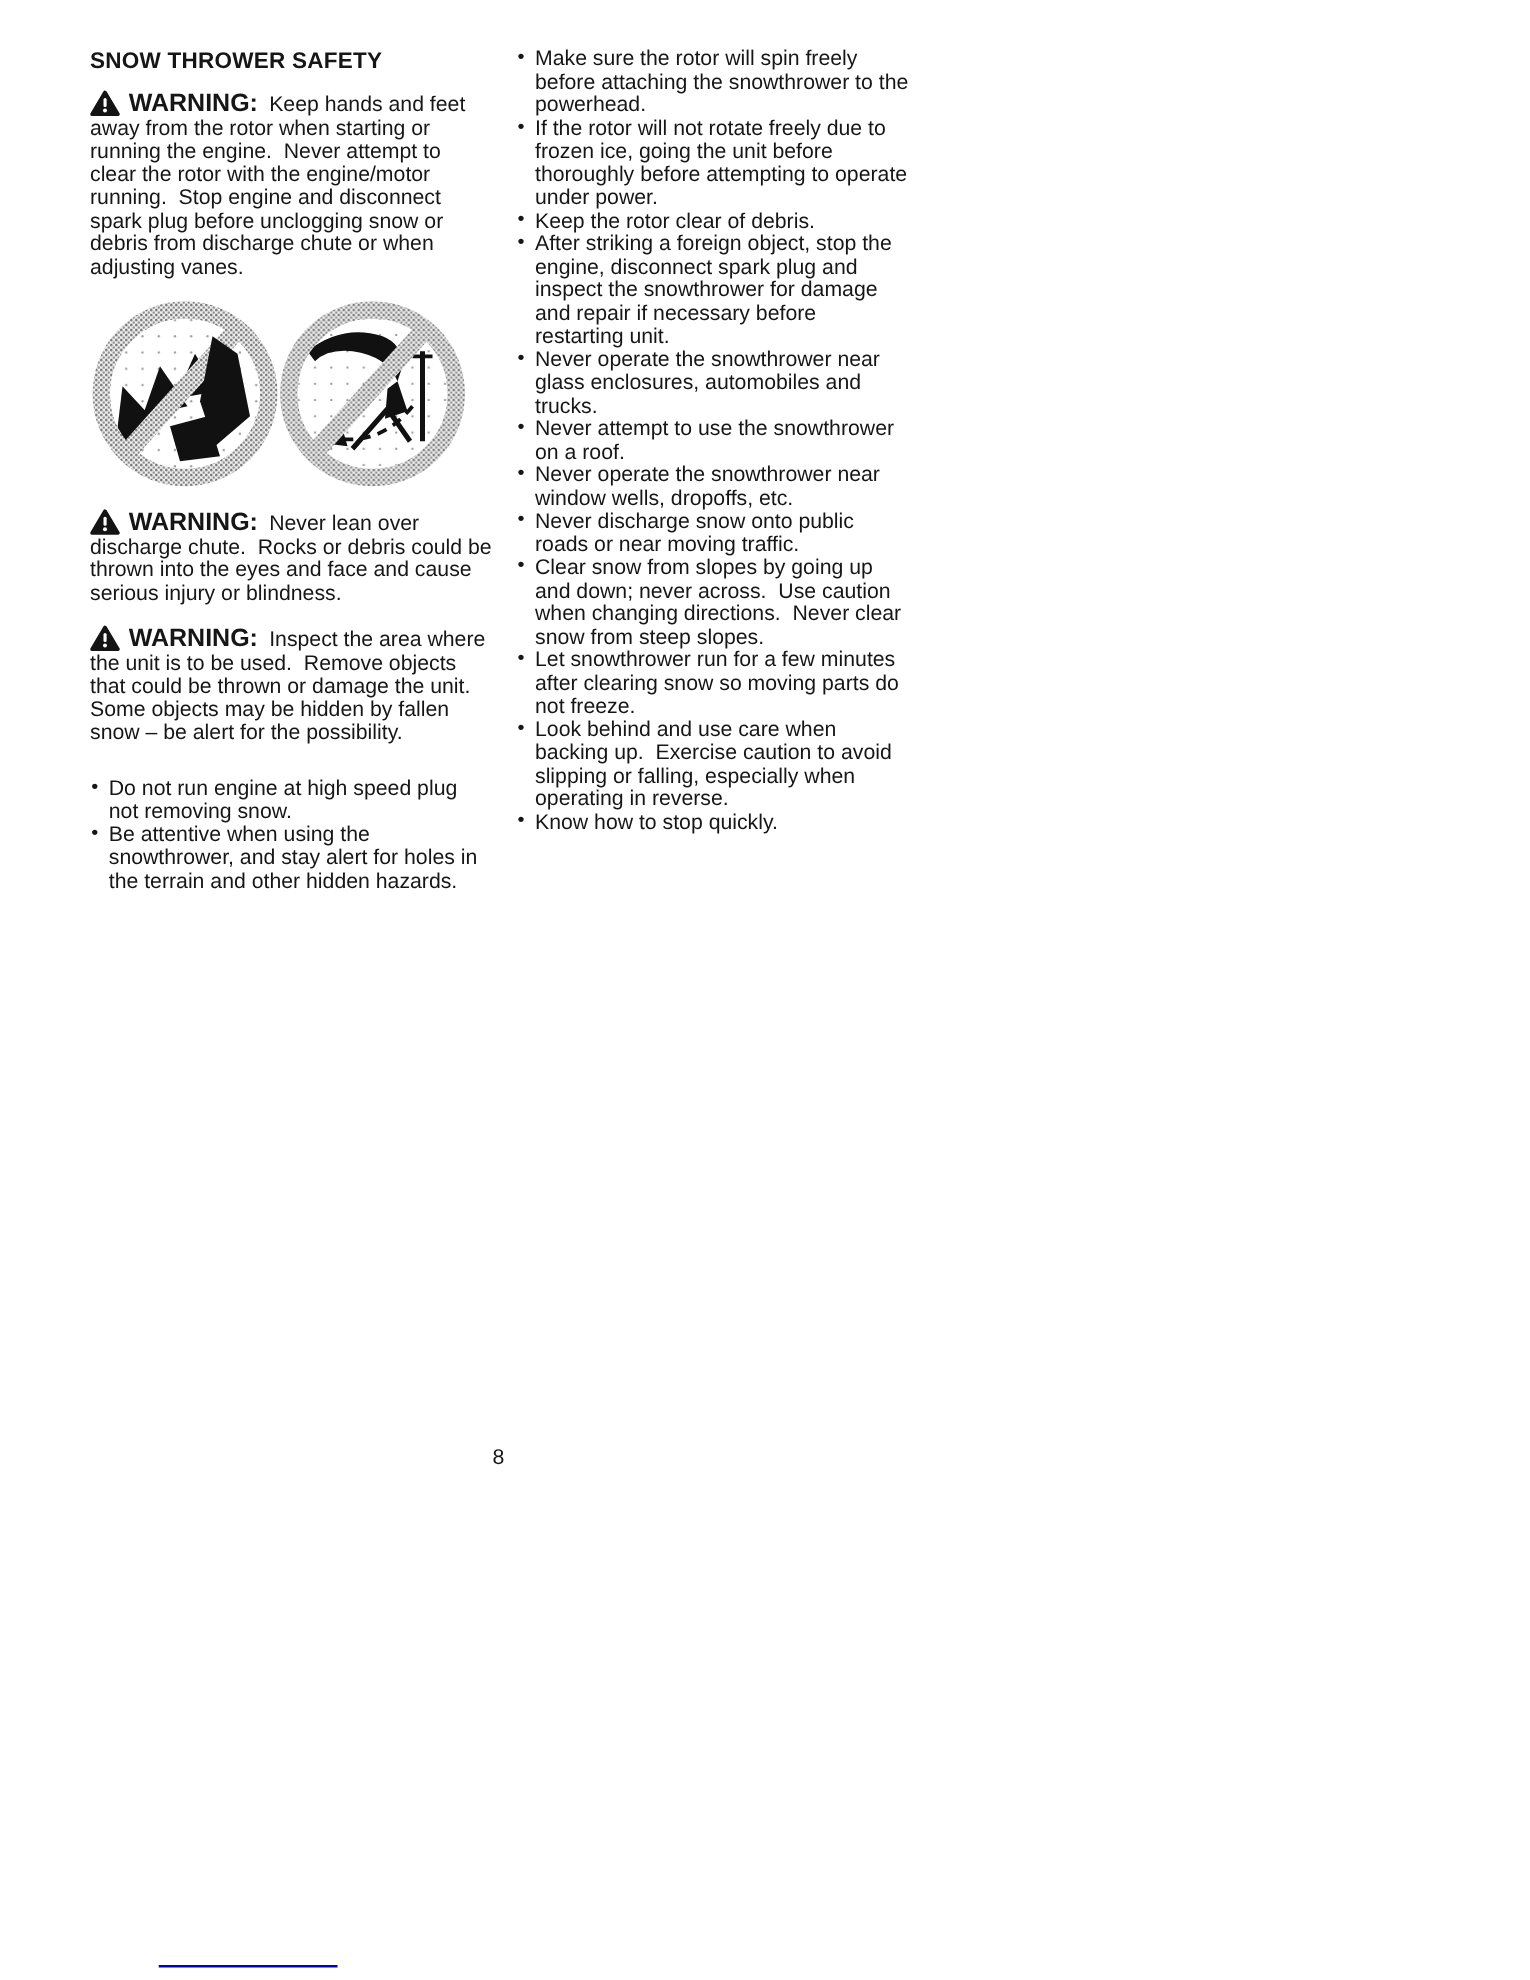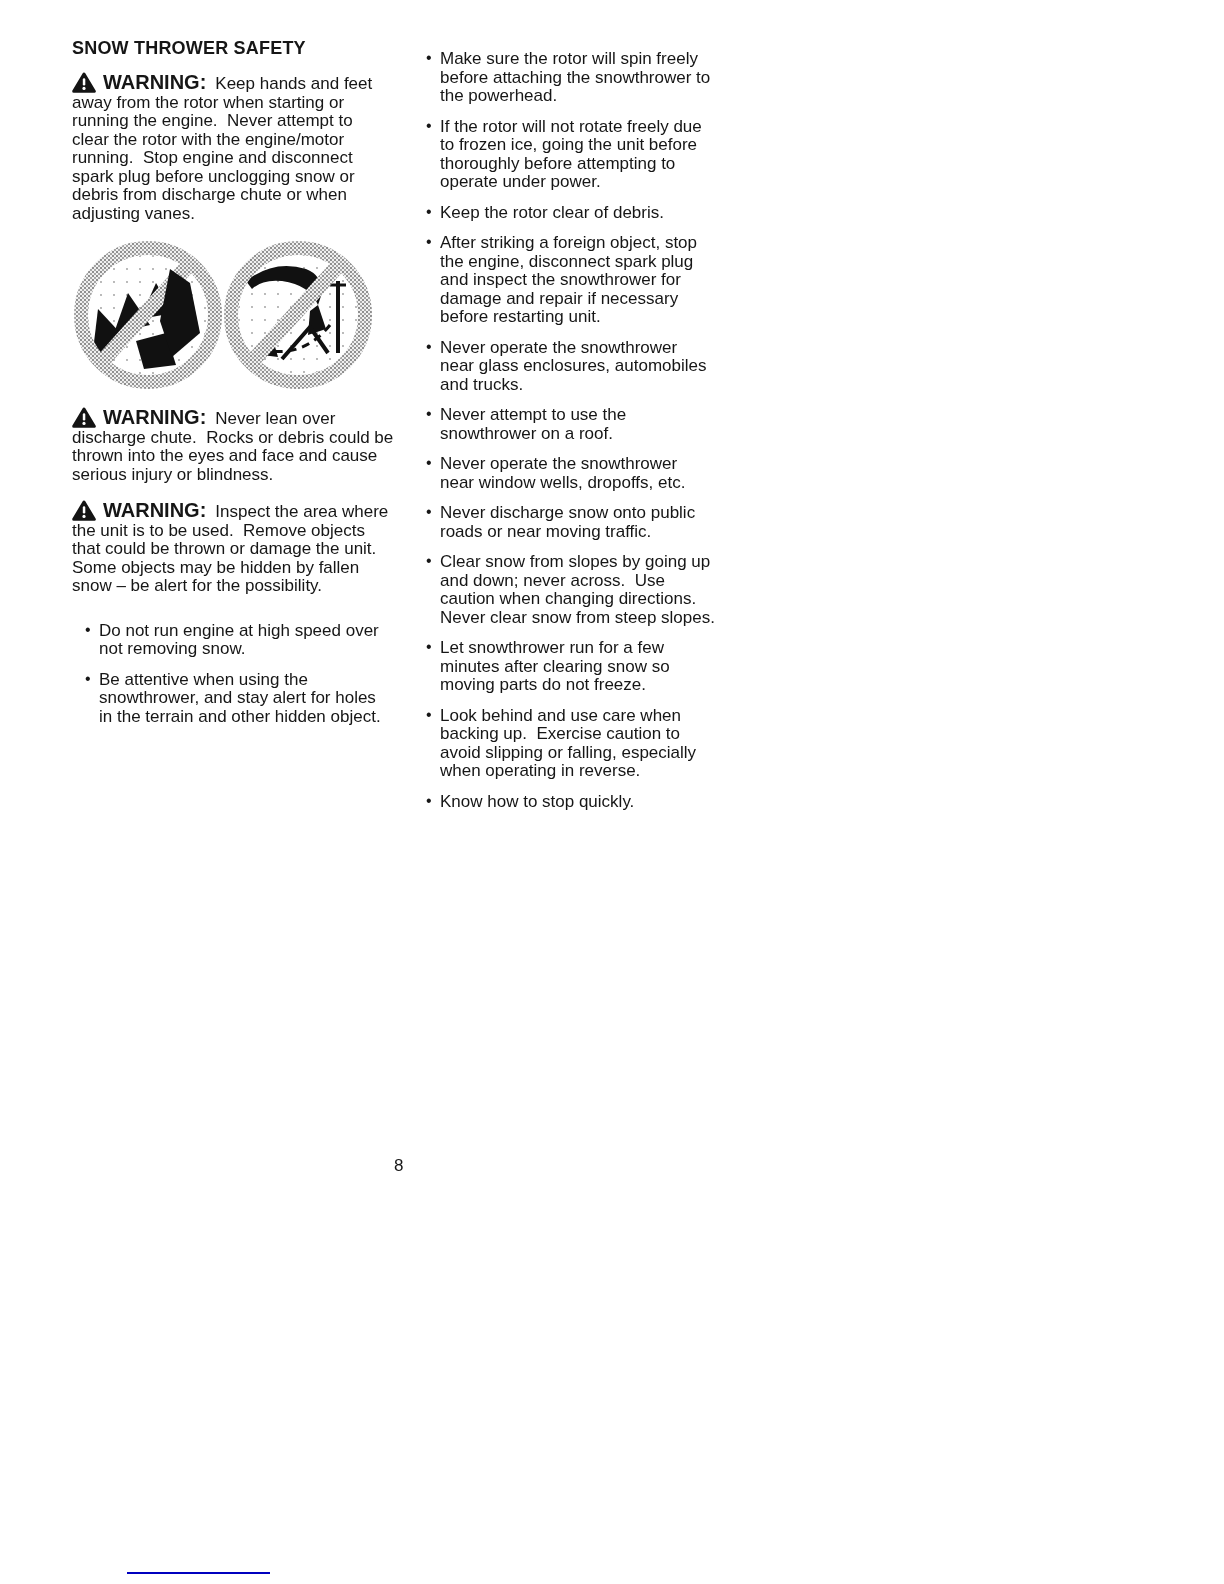--- a/index.html
+++ b/index.html
@@ -26,21 +26,21 @@
   .warn-text { white-space:pre-wrap; }
 
   .pictos { display:flex; margin:14px 0 16px 0; }
   .pictos svg + svg { margin-left:-2px; }
 
   ul.safety {
     list-style:none; margin:0; padding:0 0 0 15px;
     font-size:17px; line-height:18.5px;
   }
   ul.safety.left-list { margin-top:26px; }
-  ul.safety li { position:relative; white-space:pre-wrap; margin:12px; }
+  ul.safety li { position:relative; white-space:pre-wrap; margin:0; }
   ul.safety li::before {
     content:"\2022"; position:absolute; left:-14px; top:-1px; font-size:16px;
   }
 
   #page-number { position:absolute; left:394px; top:1156px; font-size:17px; }
   #footer-rule { position:absolute; left:127px; top:1572px; width:143px; height:2px; background:#0000bf; }
 </style>
 </head>
 <body>
 
@@ -109,22 +109,22 @@
             <circle cx="12" cy="16.4" r="1.6" fill="#ffffff"></circle>
           </svg></span><b class="warn-label">WARNING:</b><span class="warn-text">Never lean over discharge chute.  Rocks or debris could be thrown into the eyes and face and cause serious injury or blindness.</span></p>
 
     <p class="warn"><span class="warn-icon"><svg width="24" height="21" viewBox="0 0 24 21" aria-hidden="true">
             <path d="M12 2 L22.3 19.3 L1.7 19.3 Z" fill="#141414" stroke="#141414" stroke-width="3" stroke-linejoin="round"></path>
             <rect x="10.8" y="6.3" width="2.5" height="7.2" rx="1.2" fill="#ffffff"></rect>
             <circle cx="12" cy="16.4" r="1.6" fill="#ffffff"></circle>
           </svg></span><b class="warn-label">WARNING:</b><span class="warn-text">Inspect the area where the unit is to be used.  Remove objects that could be thrown or damage the unit.  Some objects may be hidden by fallen snow – be alert for the possibility.</span></p>
 
     <ul class="safety left-list">
-      <li>Do not run engine at high speed over not removing snow.</li>
-      <li>Be attentive when using the snowthrower, and stay alert for holes in the terrain and other hidden object.</li>
+      <li>Do not run engine at high speed plug not removing snow.</li>
+      <li>Be attentive when using the snowthrower, and stay alert for holes in the terrain and other hidden hazards.</li>
     </ul>
   </div>
 
   <div class="col" id="col-right">
     <ul class="safety">
       <li>Make sure the rotor will spin freely before attaching the snowthrower to the powerhead.</li>
       <li>If the rotor will not rotate freely due to frozen ice, going the unit before thoroughly before attempting to operate under power.</li>
       <li>Keep the rotor clear of debris.</li>
       <li>After striking a foreign object, stop the engine, disconnect spark plug and inspect the snowthrower for damage and repair if necessary before restarting unit.</li>
       <li>Never operate the snowthrower near glass enclosures, automobiles and trucks.</li>

